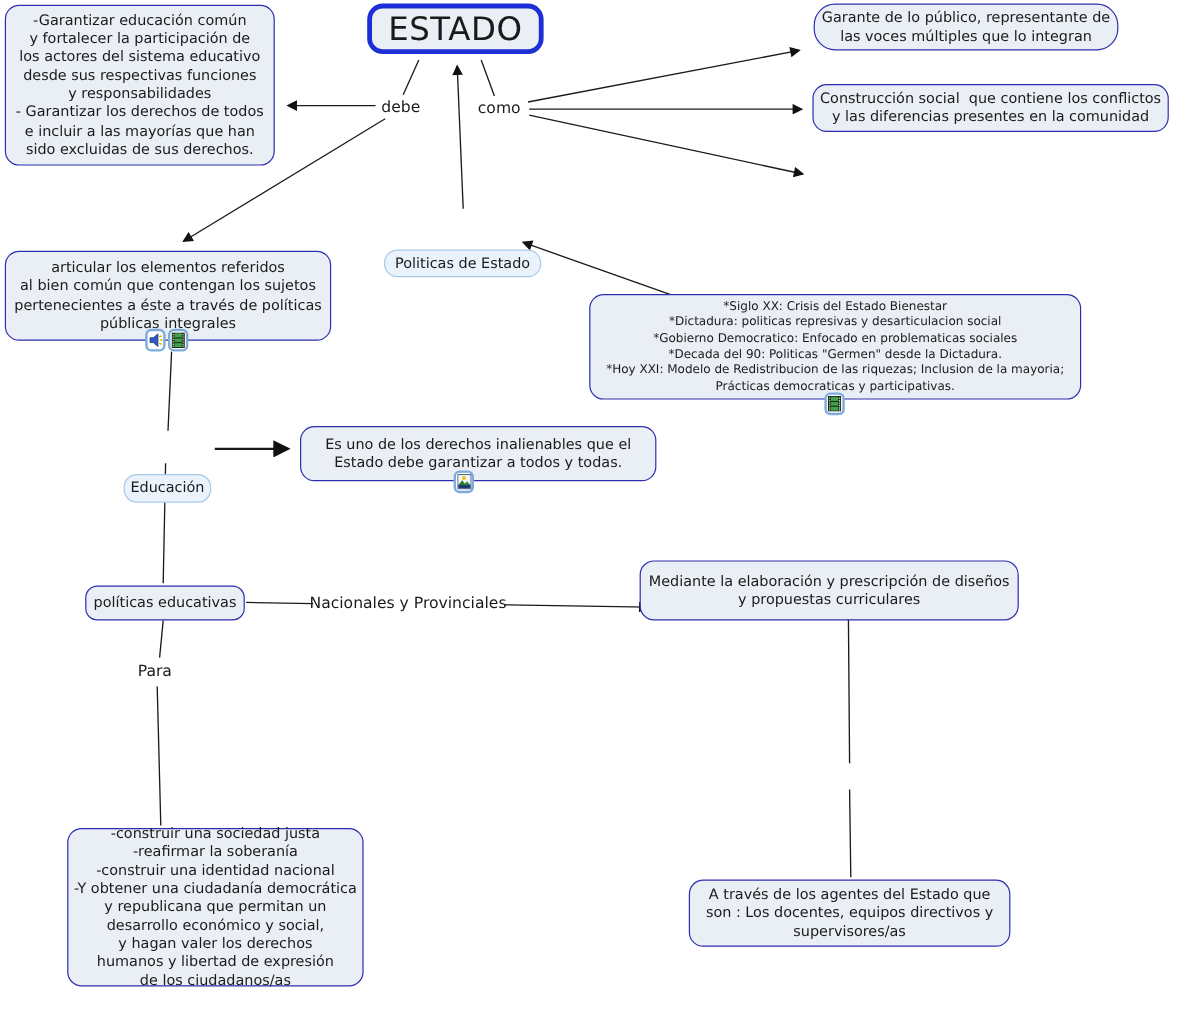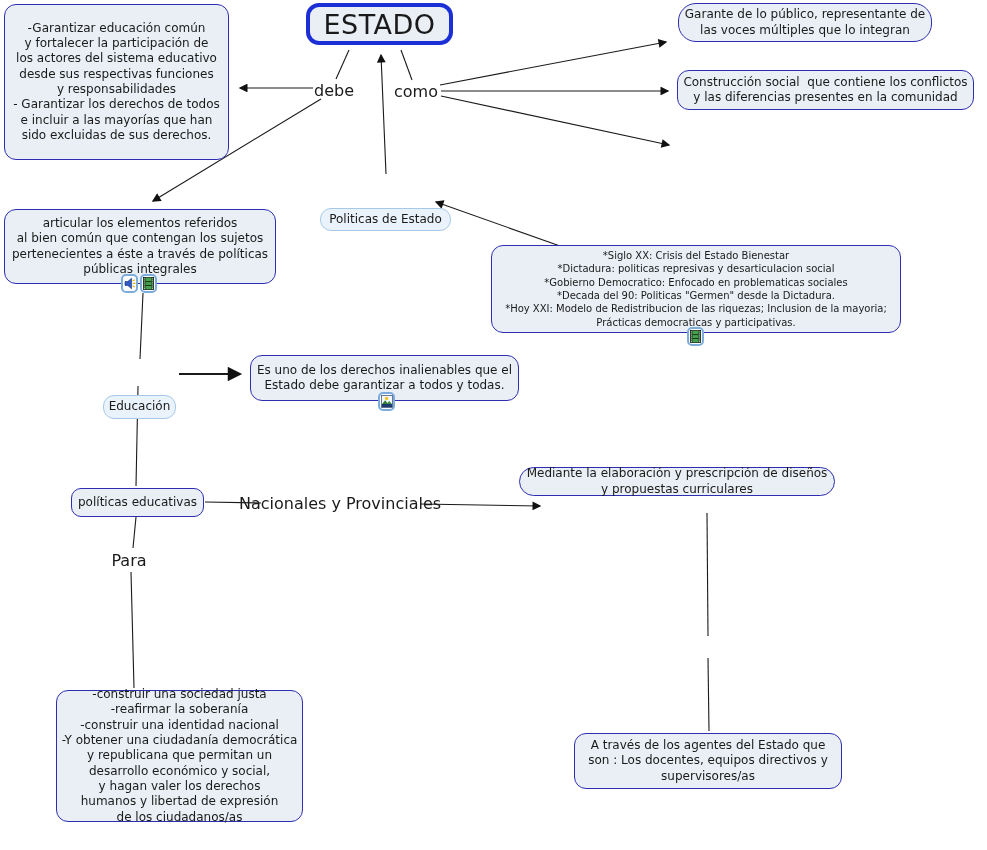--- a/index.html
+++ b/index.html
@@ -21,21 +21,21 @@
     border:4px solid var(--estado-border);border-radius:13px;
     font-size:27px;line-height:1;letter-spacing:0.5px;
   }
   .pill{
     border:1.8px solid var(--pill-border);background:var(--pill-fill);
     border-radius:11px;
     margin-top:34px;
   }
   .small{font-size:10px;line-height:1.33;}
   .label{
-    position:absolute;z-index:2;font-size:16px;white-space:nowrap;
+    position:absolute;z-index:2;font-size:13px;white-space:nowrap;
     transform:translate(-50%,-50%);
   }
   .resource{
     position:absolute;z-index:3;width:17px;height:19px;box-sizing:border-box;
     background:#fdfdfd;border:2px solid var(--icon-button-border);border-radius:5px;
     display:flex;align-items:center;justify-content:center;padding:0;
   }
   .resource svg{display:block;}
 </style>
 </head>
@@ -64,21 +64,21 @@
       <path d="M138,386 L136,486"></path>
       <path d="M205,502 L261,503"></path>
       <path d="M420,504 L540,506" marker-end="url(#arrow)"></path>
       <path d="M136,517 L133,548"></path>
       <path d="M131,572 L134,688"></path>
       <path d="M707,513 L708,636"></path>
       <path d="M708,658 L709,731"></path>
     </g>
   </svg>
 
-  <div class="box" style="left:4px;top:4px;width:225px;height:156px;">
+  <div class="box" style="left:4px;top:4px;width:225px;height:134px;">
     <span>-Garantizar educación común
 y fortalecer la participación de
 los actores del sistema educativo
 desde sus respectivas funciones
 y responsabilidades
 - Garantizar los derechos de todos
 e incluir a las mayorías que han
 sido excluidas de sus derechos.</span>
   </div>
 
@@ -114,30 +114,30 @@
 *Gobierno Democratico: Enfocado en problematicas sociales
 *Decada del 90: Politicas "Germen" desde la Dictadura.
 *Hoy XXI: Modelo de Redistribucion de las riquezas; Inclusion de la mayoria;
 Prácticas democraticas y participativas.</span>
   </div>
 
   <div class="box pill" style="left:103px;top:361px;width:73px;height:24px;">
     <span>Educación</span>
   </div>
 
-  <div class="box" style="left:250px;top:355px;width:269px;height:46px;">
+  <div class="box" style="left:250px;top:355px;width:297px;height:46px;">
     <span>Es uno de los derechos inalienables que el
 Estado debe garantizar a todos y todas.</span>
   </div>
 
   <div class="box" style="left:71px;top:488px;width:133px;height:29px;border-radius:10px;">
     <span>políticas educativas</span>
   </div>
 
-  <div class="box" style="left:519px;top:467px;width:316px;height:29px;border-radius:17px;">
+  <div class="box" style="left:533px;top:467px;width:316px;height:50px;">
     <span>Mediante la elaboración y prescripción de diseños
 y propuestas curriculares</span>
   </div>
 
   <div class="box" style="left:574px;top:733px;width:268px;height:56px;">
     <span>A través de los agentes del Estado que
 son : Los docentes, equipos directivos y
 supervisores/as</span>
   </div>
 

